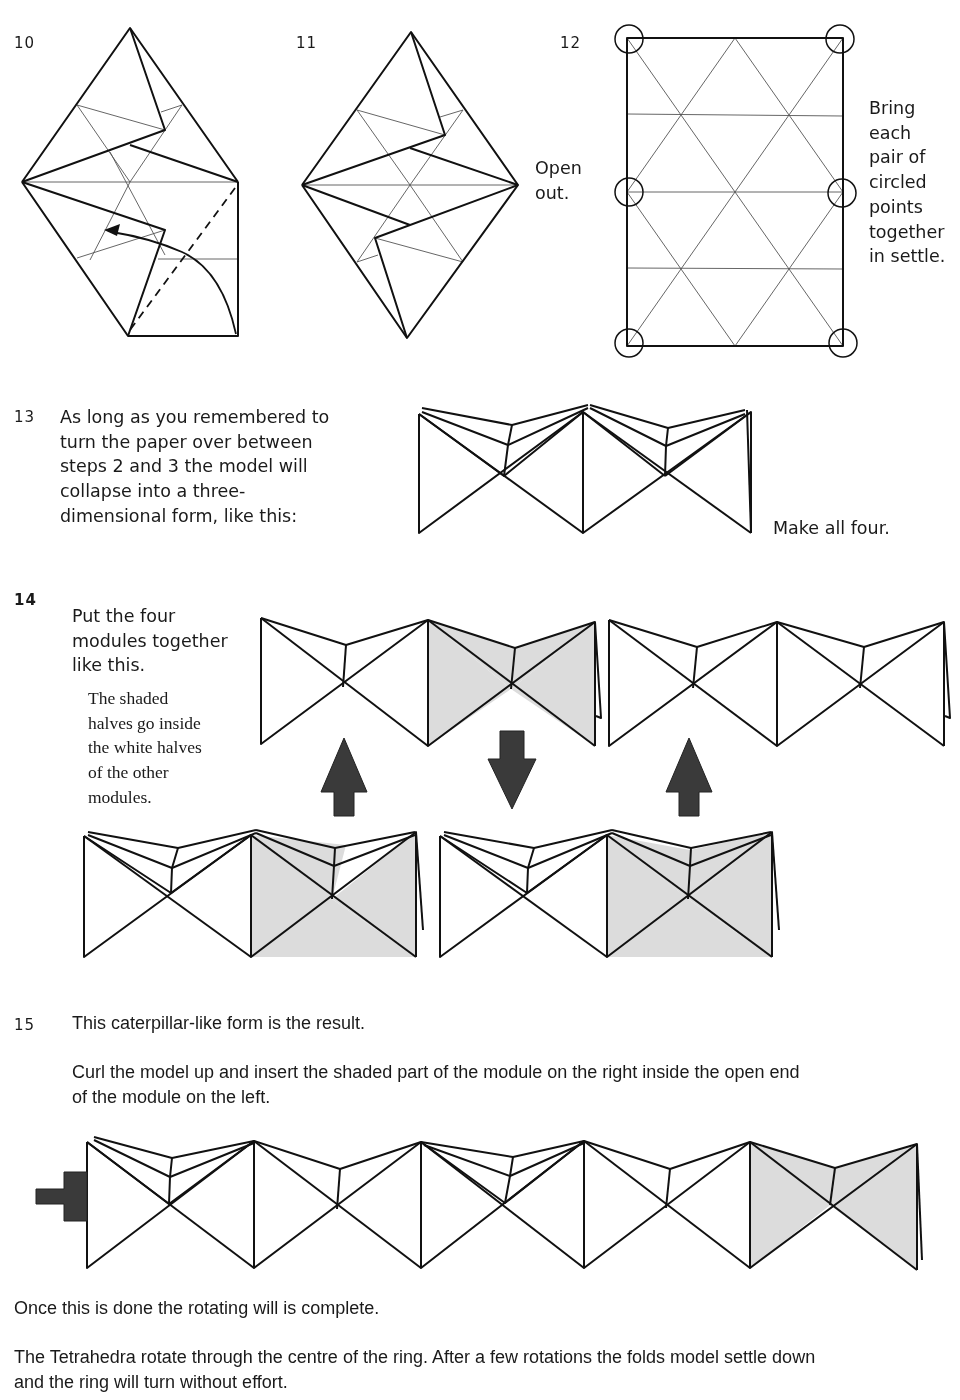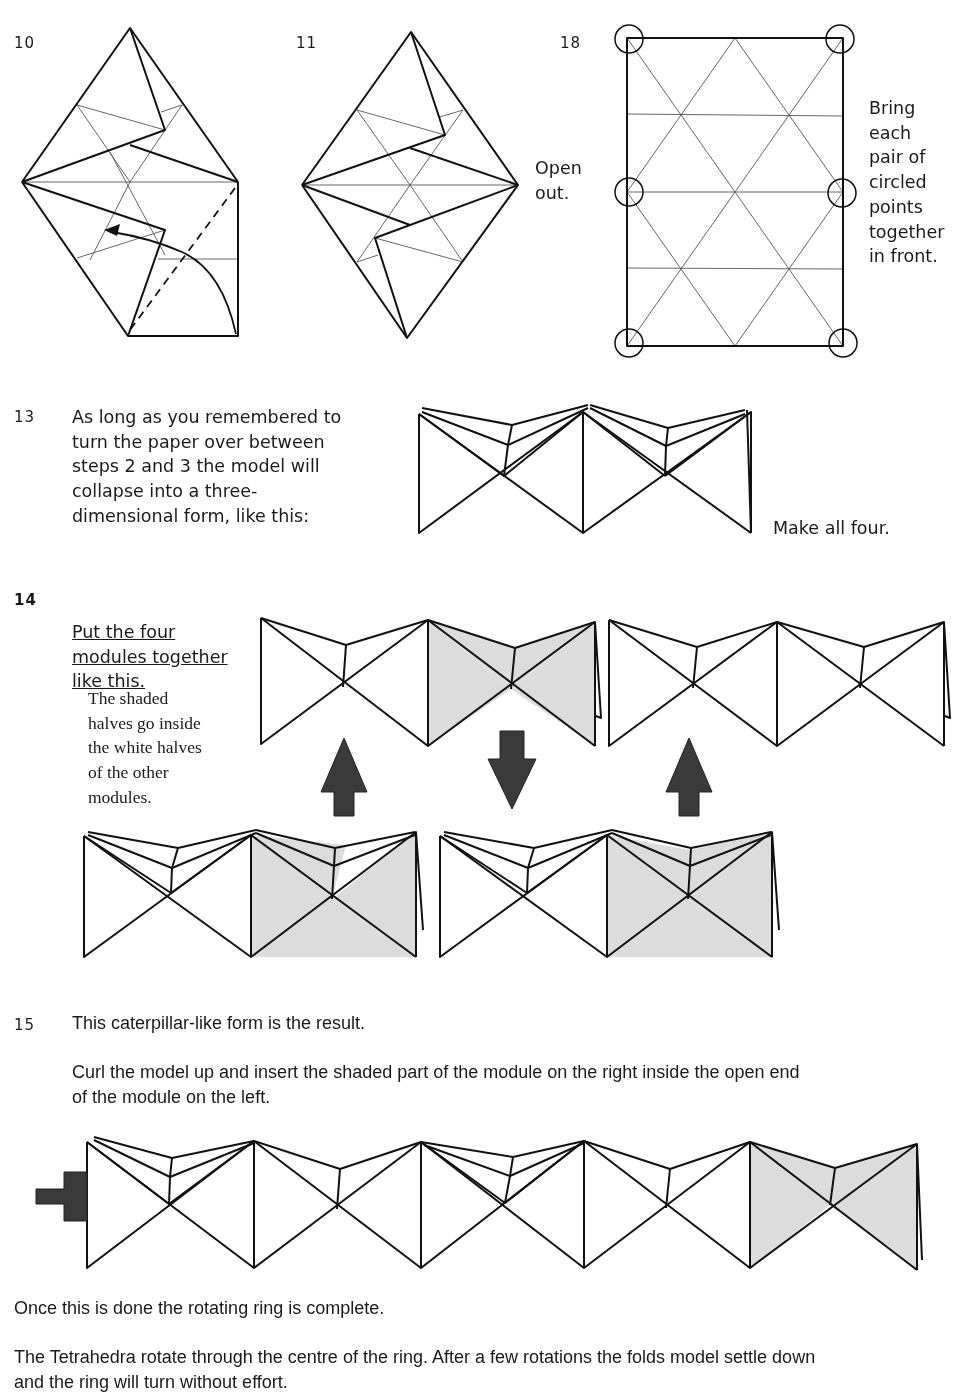--- a/index.html
+++ b/index.html
@@ -13,55 +13,55 @@
   .tn{stroke:#555;stroke-width:0.9;fill:none;}
   .sh{fill:#dcdcdc;stroke:none;}
   .arrow{fill:#3a3a3a;stroke:#222;stroke-width:1;}
   .pg{white-space:pre-line;}
 </style>
 </head>
 <body>
 
 <div class="abs num" style="left:14px;top:34px;">10</div>
 <div class="abs num" style="left:296px;top:34px;">11</div>
-<div class="abs num" style="left:560px;top:34px;">18</div>
+<div class="abs num" style="left:560px;top:34px;">12</div>
 <div class="abs txt pg" style="left:535px;top:156px;">Open
 out.</div>
 <div class="abs txt pg" style="left:869px;top:96px;">Bring
 each
 pair of
 circled
 points
 together
-in front.</div>
+in settle.</div>
 
 <div class="abs num" style="left:14px;top:408px;text-align:center;">13</div>
-<div class="abs txt pg" style="left:72px;top:405px;">As long as you remembered to
+<div class="abs txt pg" style="left:60px;top:405px;">As long as you remembered to
 turn the paper over between
 steps 2 and 3 the model will
 collapse into a three-
 dimensional form, like this:</div>
 <div class="abs txt" style="left:773px;top:516px;">Make all four.</div>
 
 <div class="abs num" style="left:14px;top:591px;font-weight:bold;">14</div>
-<div class="abs txt pg" style="left:72px;top:620px;text-decoration:underline;">Put the four
+<div class="abs txt pg" style="left:72px;top:604px;">Put the four
 modules together
 like this.</div>
 <div class="abs txt pg" style="left:88px;top:686px;font-family:Liberation Serif, serif;">The shaded
 halves go inside
 the white halves
 of the other
 modules.</div>
 
 <div class="abs num" style="left:14px;top:1016px;">15</div>
 <div class="abs cond" style="left:72px;top:1011px;">This caterpillar-like form is the result.</div>
 <div class="abs cond pg" style="left:72px;top:1060px;">Curl the model up and insert the shaded part of the module on the right inside the open end
 of the module on the left.</div>
 
-<div class="abs cond" style="left:14px;top:1296px;">Once this is done the rotating ring is complete.</div>
+<div class="abs cond" style="left:14px;top:1296px;">Once this is done the rotating will is complete.</div>
 <div class="abs cond pg" style="left:14px;top:1345px;">The Tetrahedra rotate through the centre of the ring. After a few rotations the folds model settle down
 and the ring will turn without effort.</div>
 
 <svg width="960" height="1400" viewBox="0 0 960 1400">
 
   <g>
 
     <g class="tn">
       <line x1="22" y1="182" x2="238" y2="182"></line>
       <line x1="77" y1="105" x2="130" y2="182"></line>

